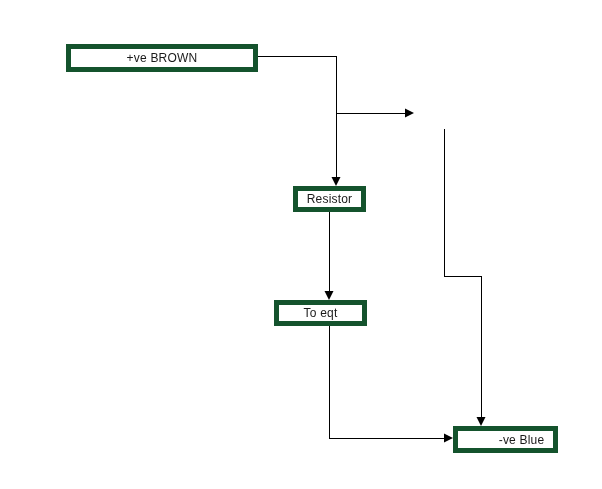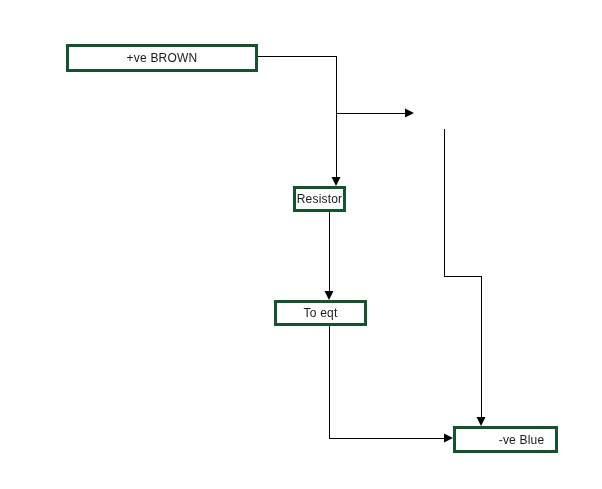--- a/index.html
+++ b/index.html
@@ -18,33 +18,33 @@
   .wires {
     position: absolute;
     left: 0;
     top: 0;
     width: 602px;
     height: 489px;
   }
   .node {
     position: absolute;
     box-sizing: border-box;
-    border: 3px solid #14532d;
+    border: 5px solid #14532d;
     background: #ffffff;
     display: flex;
     align-items: center;
     justify-content: center;
     font-size: 12px;
     color: #1a1a1a;
     letter-spacing: 0.2px;
     white-space: nowrap;
   }
   .node-brown    { left: 66px;  top: 44px;  width: 192px; height: 28px; }
   .node-led      { left: 414px; top: 102px; width: 57px;  height: 27px; }
-  .node-resistor { left: 293px; top: 186px; width: 53px;  height: 26px; }
+  .node-resistor { left: 293px; top: 186px; width: 73px;  height: 26px; }
   .node-toeqt    { left: 274px; top: 300px; width: 93px;  height: 26px; }
   .node-blue     { left: 453px; top: 426px; width: 105px; height: 27px; padding-left: 32px; }
 </style>
 </head>
 <body>
 
 <div class="canvas">
 
   <svg class="wires" viewBox="0 0 602 489" xmlns="http://www.w3.org/2000/svg">
 

